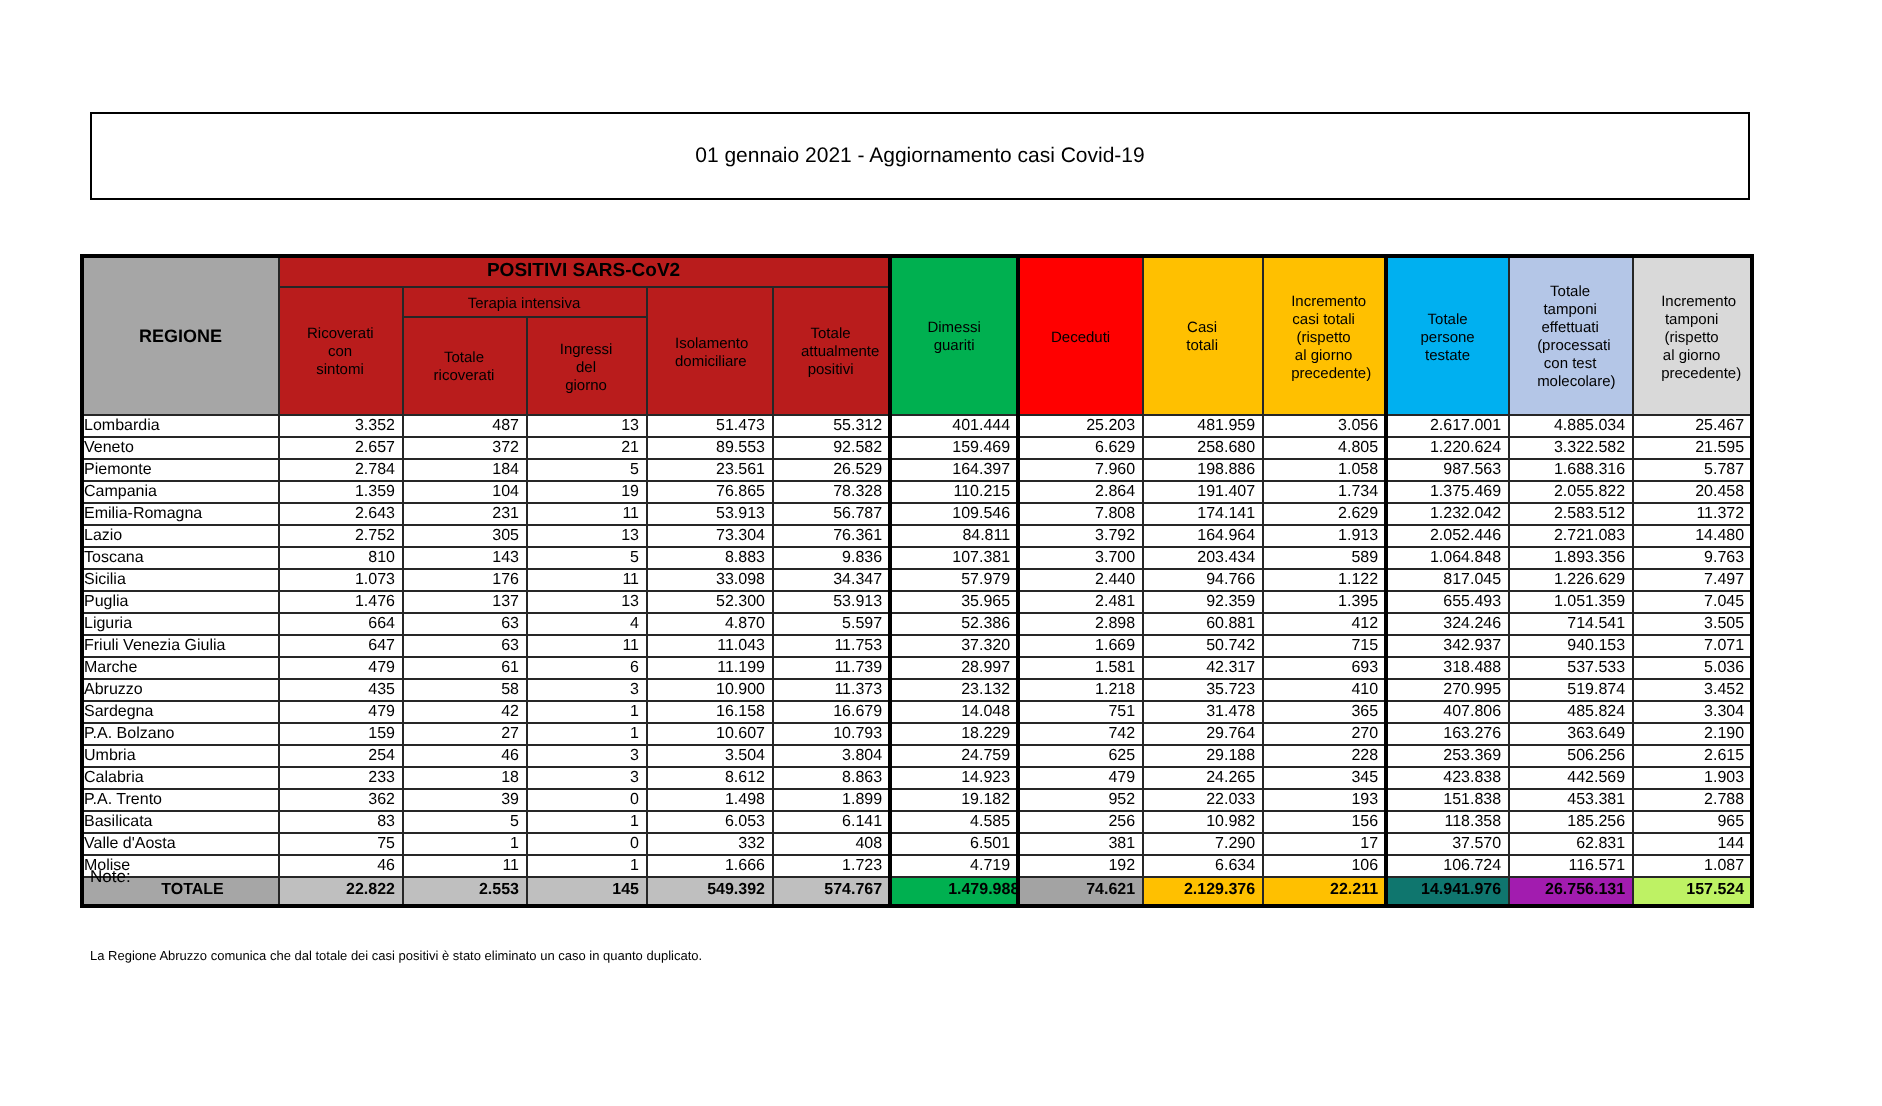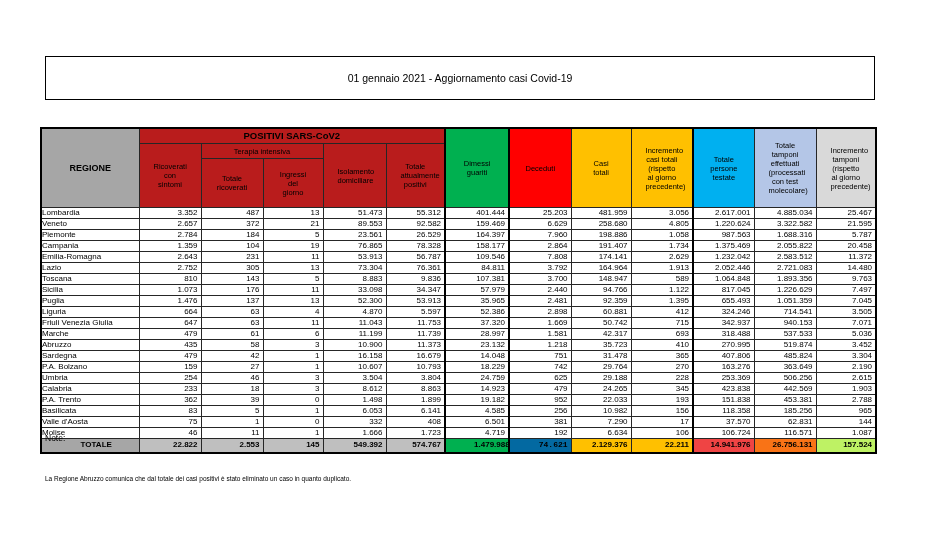--- a/index.html
+++ b/index.html
@@ -41,25 +41,25 @@
   
   tbody tr.total{height:14px;}
   tbody tr.total td{font-weight:bold;font-size:8px;}
   tbody tr.total td:nth-child(1){background:#A6A6A6;text-align:center;padding-left:12px;}
   tbody tr.total td:nth-child(2),
   tbody tr.total td:nth-child(3),
   tbody tr.total td:nth-child(4),
   tbody tr.total td:nth-child(5),
   tbody tr.total td:nth-child(6){background:#BFBFBF;}
   tbody tr.total td:nth-child(7){background:#00B050;padding-left:28px;}
-  tbody tr.total td:nth-child(8){background:#0369a1;font-family:Liberation Mono, monospace;}
+  tbody tr.total td:nth-child(8){background:#a3a3a3;}
   tbody tr.total td:nth-child(9),
   tbody tr.total td:nth-child(10){background:#FFC000;}
-  tbody tr.total td:nth-child(11){background:#ef4444;}
-  tbody tr.total td:nth-child(12){background:#f97316;}
+  tbody tr.total td:nth-child(11){background:#0f766e;}
+  tbody tr.total td:nth-child(12){background:#a21caf;}
   tbody tr.total td:nth-child(13){background:#bef264;}
   
   .note-title{position:absolute;left:45px;top:433px;font-size:8.5px;}
   .note-body{position:absolute;left:45px;top:475px;font-size:6.5px;}
 </style>
 </head>
 <body>
 
 <div class="title-box">
   <div class="line">01 gennaio 2021 - Aggiornamento casi Covid-19</div>
@@ -151,21 +151,21 @@
           <td class="num">1.688.316</td>
           <td class="num">5.787</td>
         </tr>
         <tr>
           <td class="region">Campania</td>
           <td class="num">1.359</td>
           <td class="num">104</td>
           <td class="num">19</td>
           <td class="num">76.865</td>
           <td class="num">78.328</td>
-          <td class="num">158.177</td>
+          <td class="num">110.215</td>
           <td class="num">2.864</td>
           <td class="num">191.407</td>
           <td class="num">1.734</td>
           <td class="num">1.375.469</td>
           <td class="num">2.055.822</td>
           <td class="num">20.458</td>
         </tr>
         <tr>
           <td class="region">Emilia-Romagna</td>
           <td class="num">2.643</td>
@@ -198,21 +198,21 @@
         </tr>
         <tr>
           <td class="region">Toscana</td>
           <td class="num">810</td>
           <td class="num">143</td>
           <td class="num">5</td>
           <td class="num">8.883</td>
           <td class="num">9.836</td>
           <td class="num">107.381</td>
           <td class="num">3.700</td>
-          <td class="num">148.947</td>
+          <td class="num">203.434</td>
           <td class="num">589</td>
           <td class="num">1.064.848</td>
           <td class="num">1.893.356</td>
           <td class="num">9.763</td>
         </tr>
         <tr>
           <td class="region">Sicilia</td>
           <td class="num">1.073</td>
           <td class="num">176</td>
           <td class="num">11</td>

